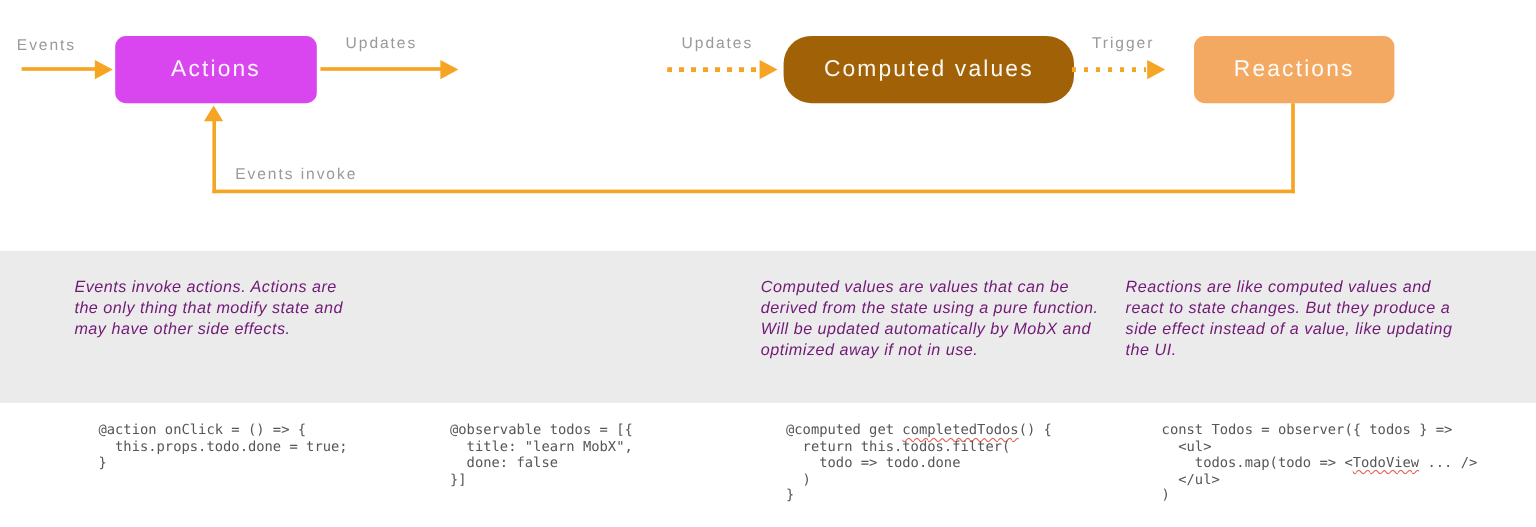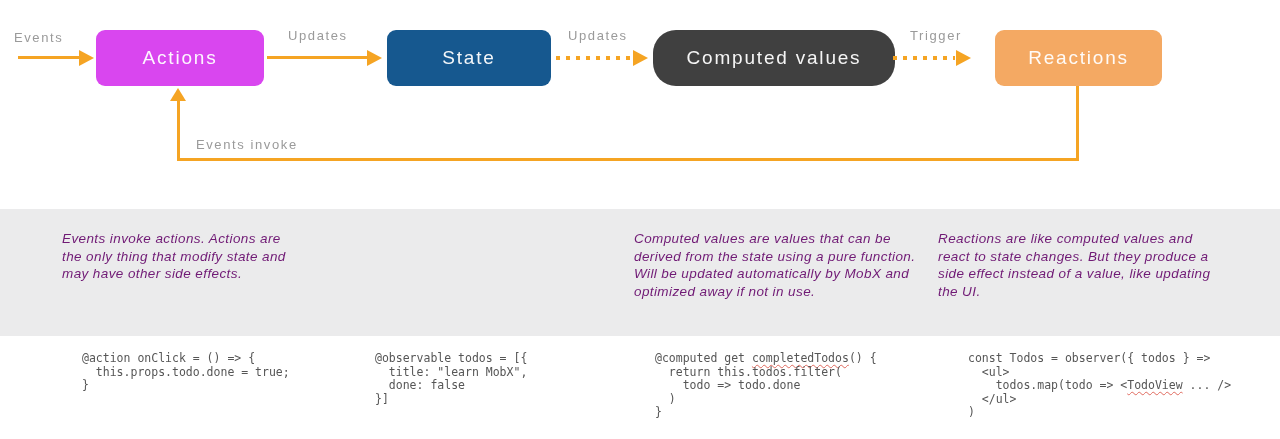--- a/index.html
+++ b/index.html
@@ -104,29 +104,26 @@
   <div class="head-right a1-head"></div>
 
   <div class="node node-actions" style="background: #d946ef;">
     <span>Actions</span>
   </div>
 
   <span class="edge-label lbl-modify">Updates</span>
   <div class="hline a2-line"></div>
   <div class="head-right a2-head"></div>
 
-  <div class="node node-state" style="background: rgb(22, 88, 143);">
-    <span>State</span>
-  </div>
 
   <span class="edge-label lbl-updates">Updates</span>
   <div class="dotline a3-dots"></div>
   <div class="head-right a3-head"></div>
 
-  <div class="node node-computed" style="background: #404040; border-radius: 23px;">
+  <div class="node node-computed" style="background: #a16207; border-radius: 23px;">
     <span>Computed values</span>
   </div>
 
   <span class="edge-label lbl-trigger">Trigger</span>
   <div class="dotline a4-dots"></div>
   <div class="head-right a4-head"></div>
 
   <div class="node node-reactions" style="background: rgb(244, 169, 99);">
     <span>Reactions</span>
   </div>

